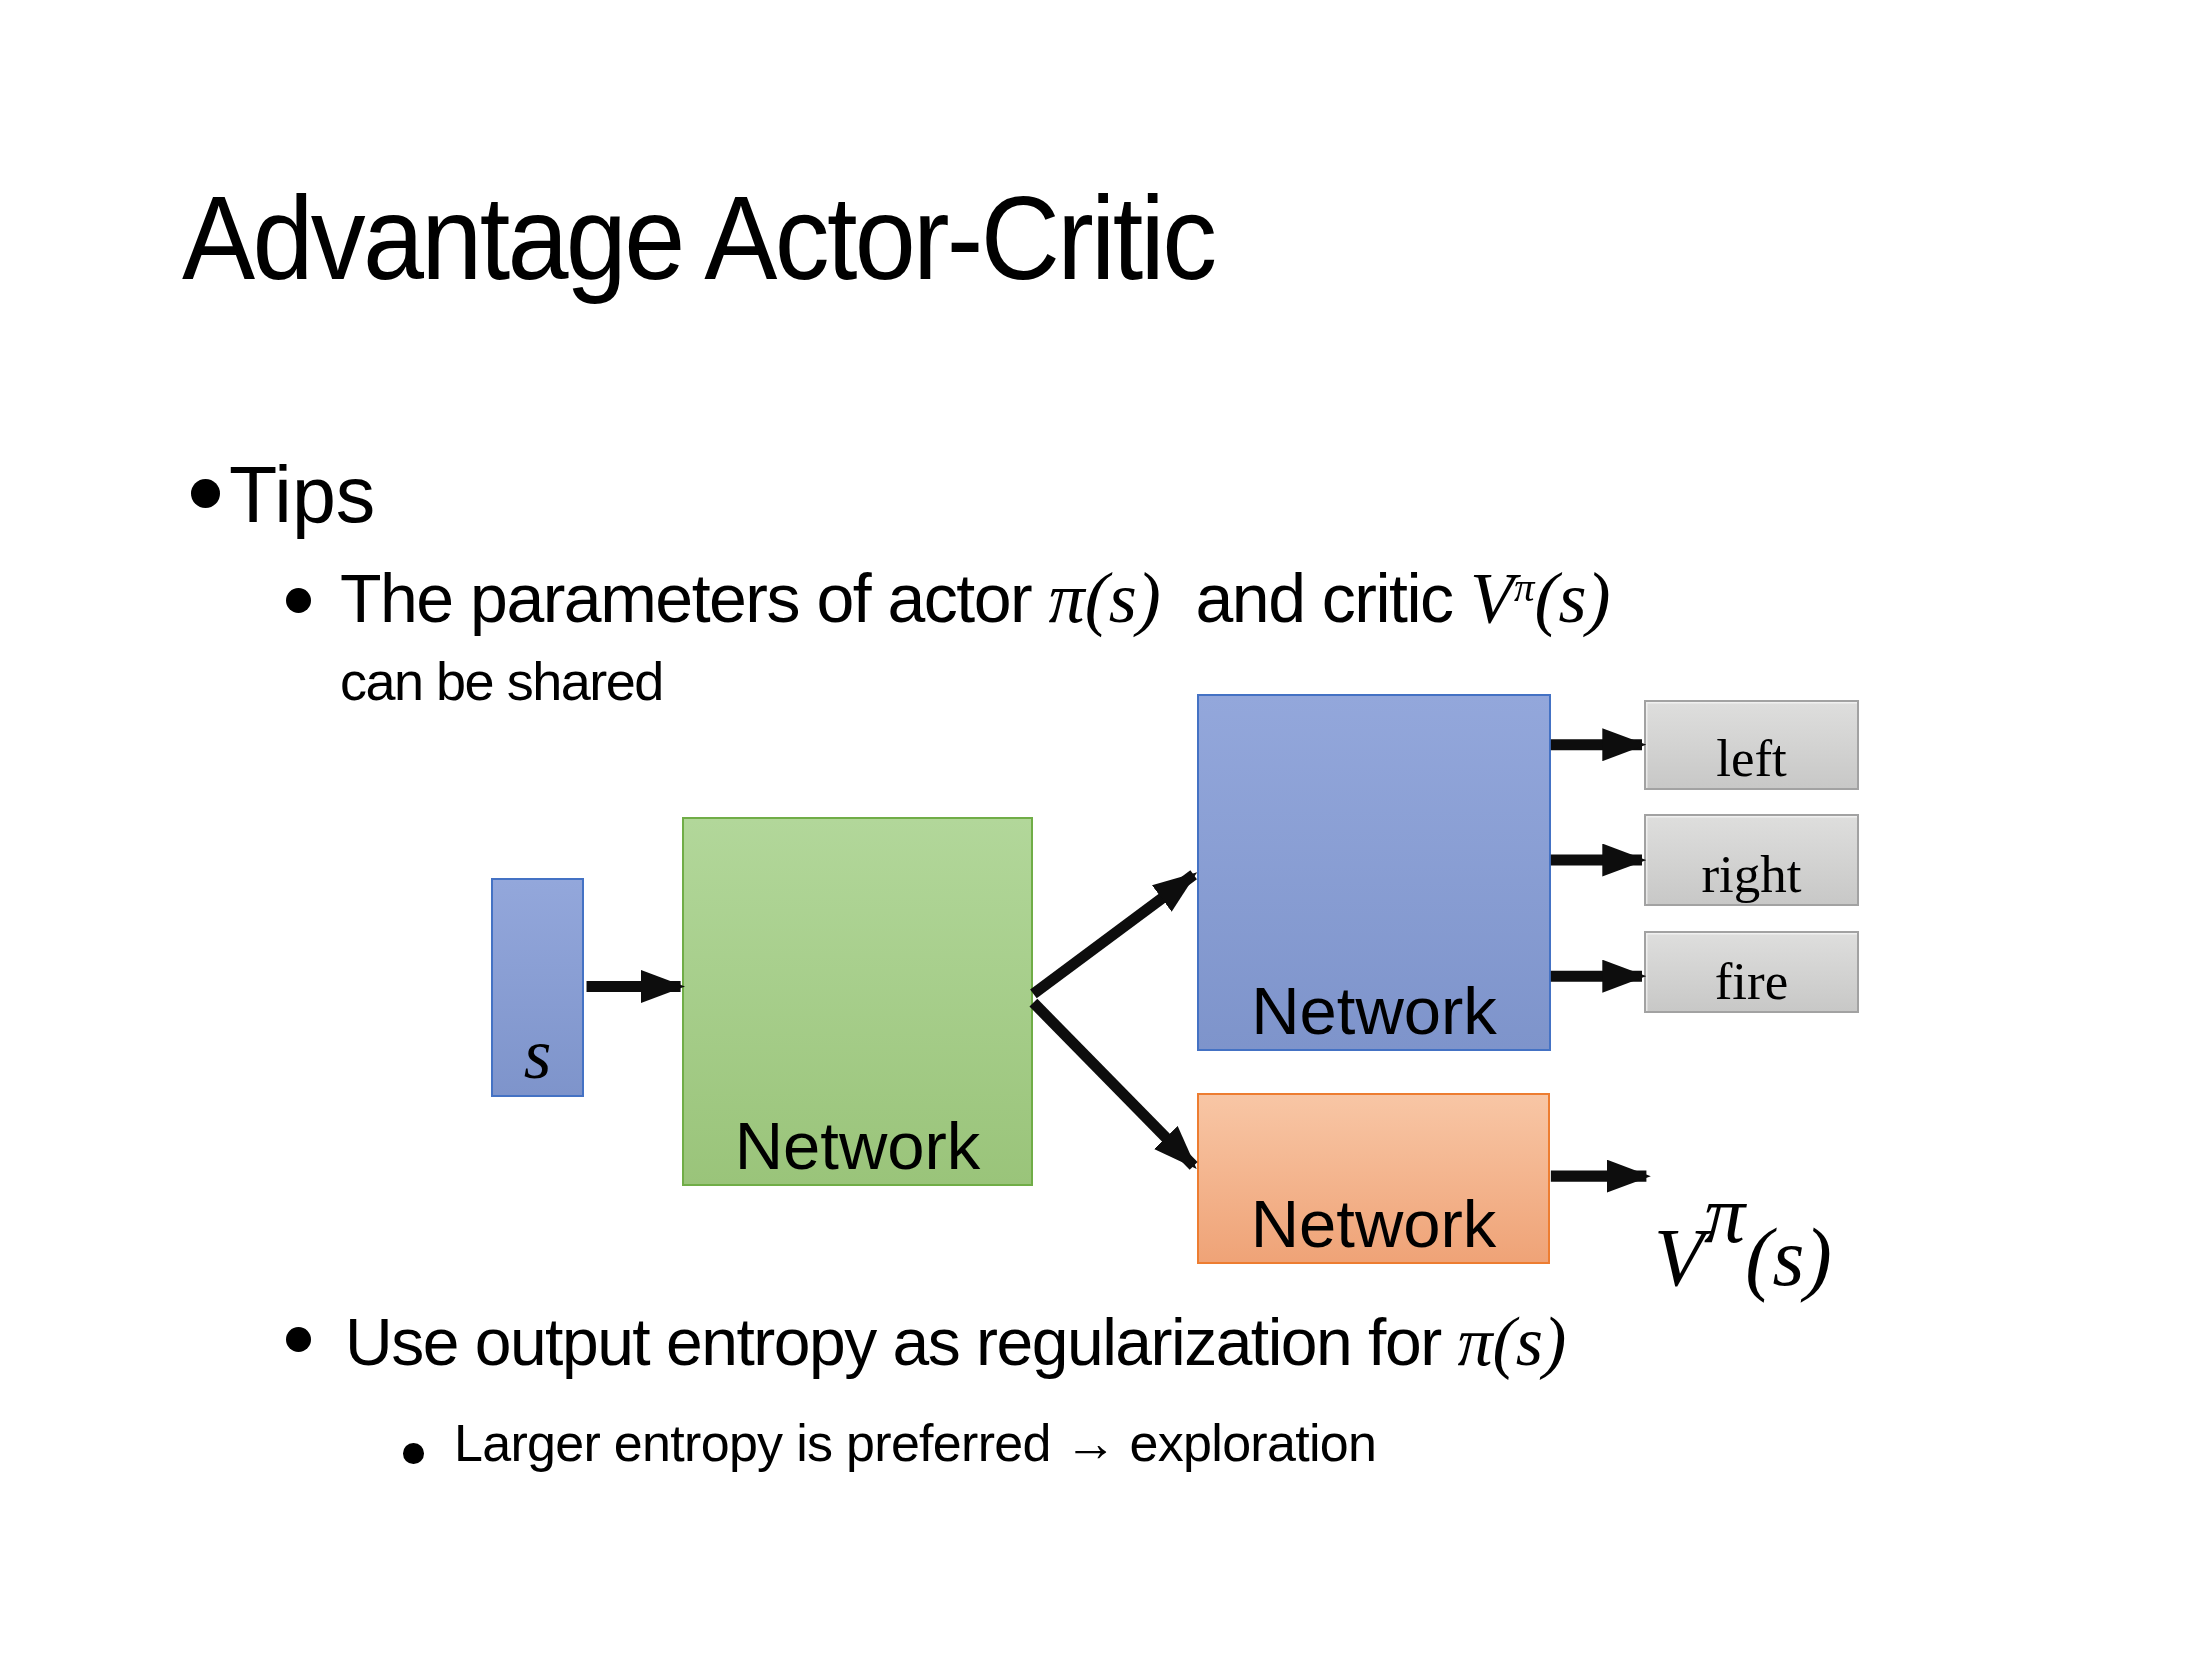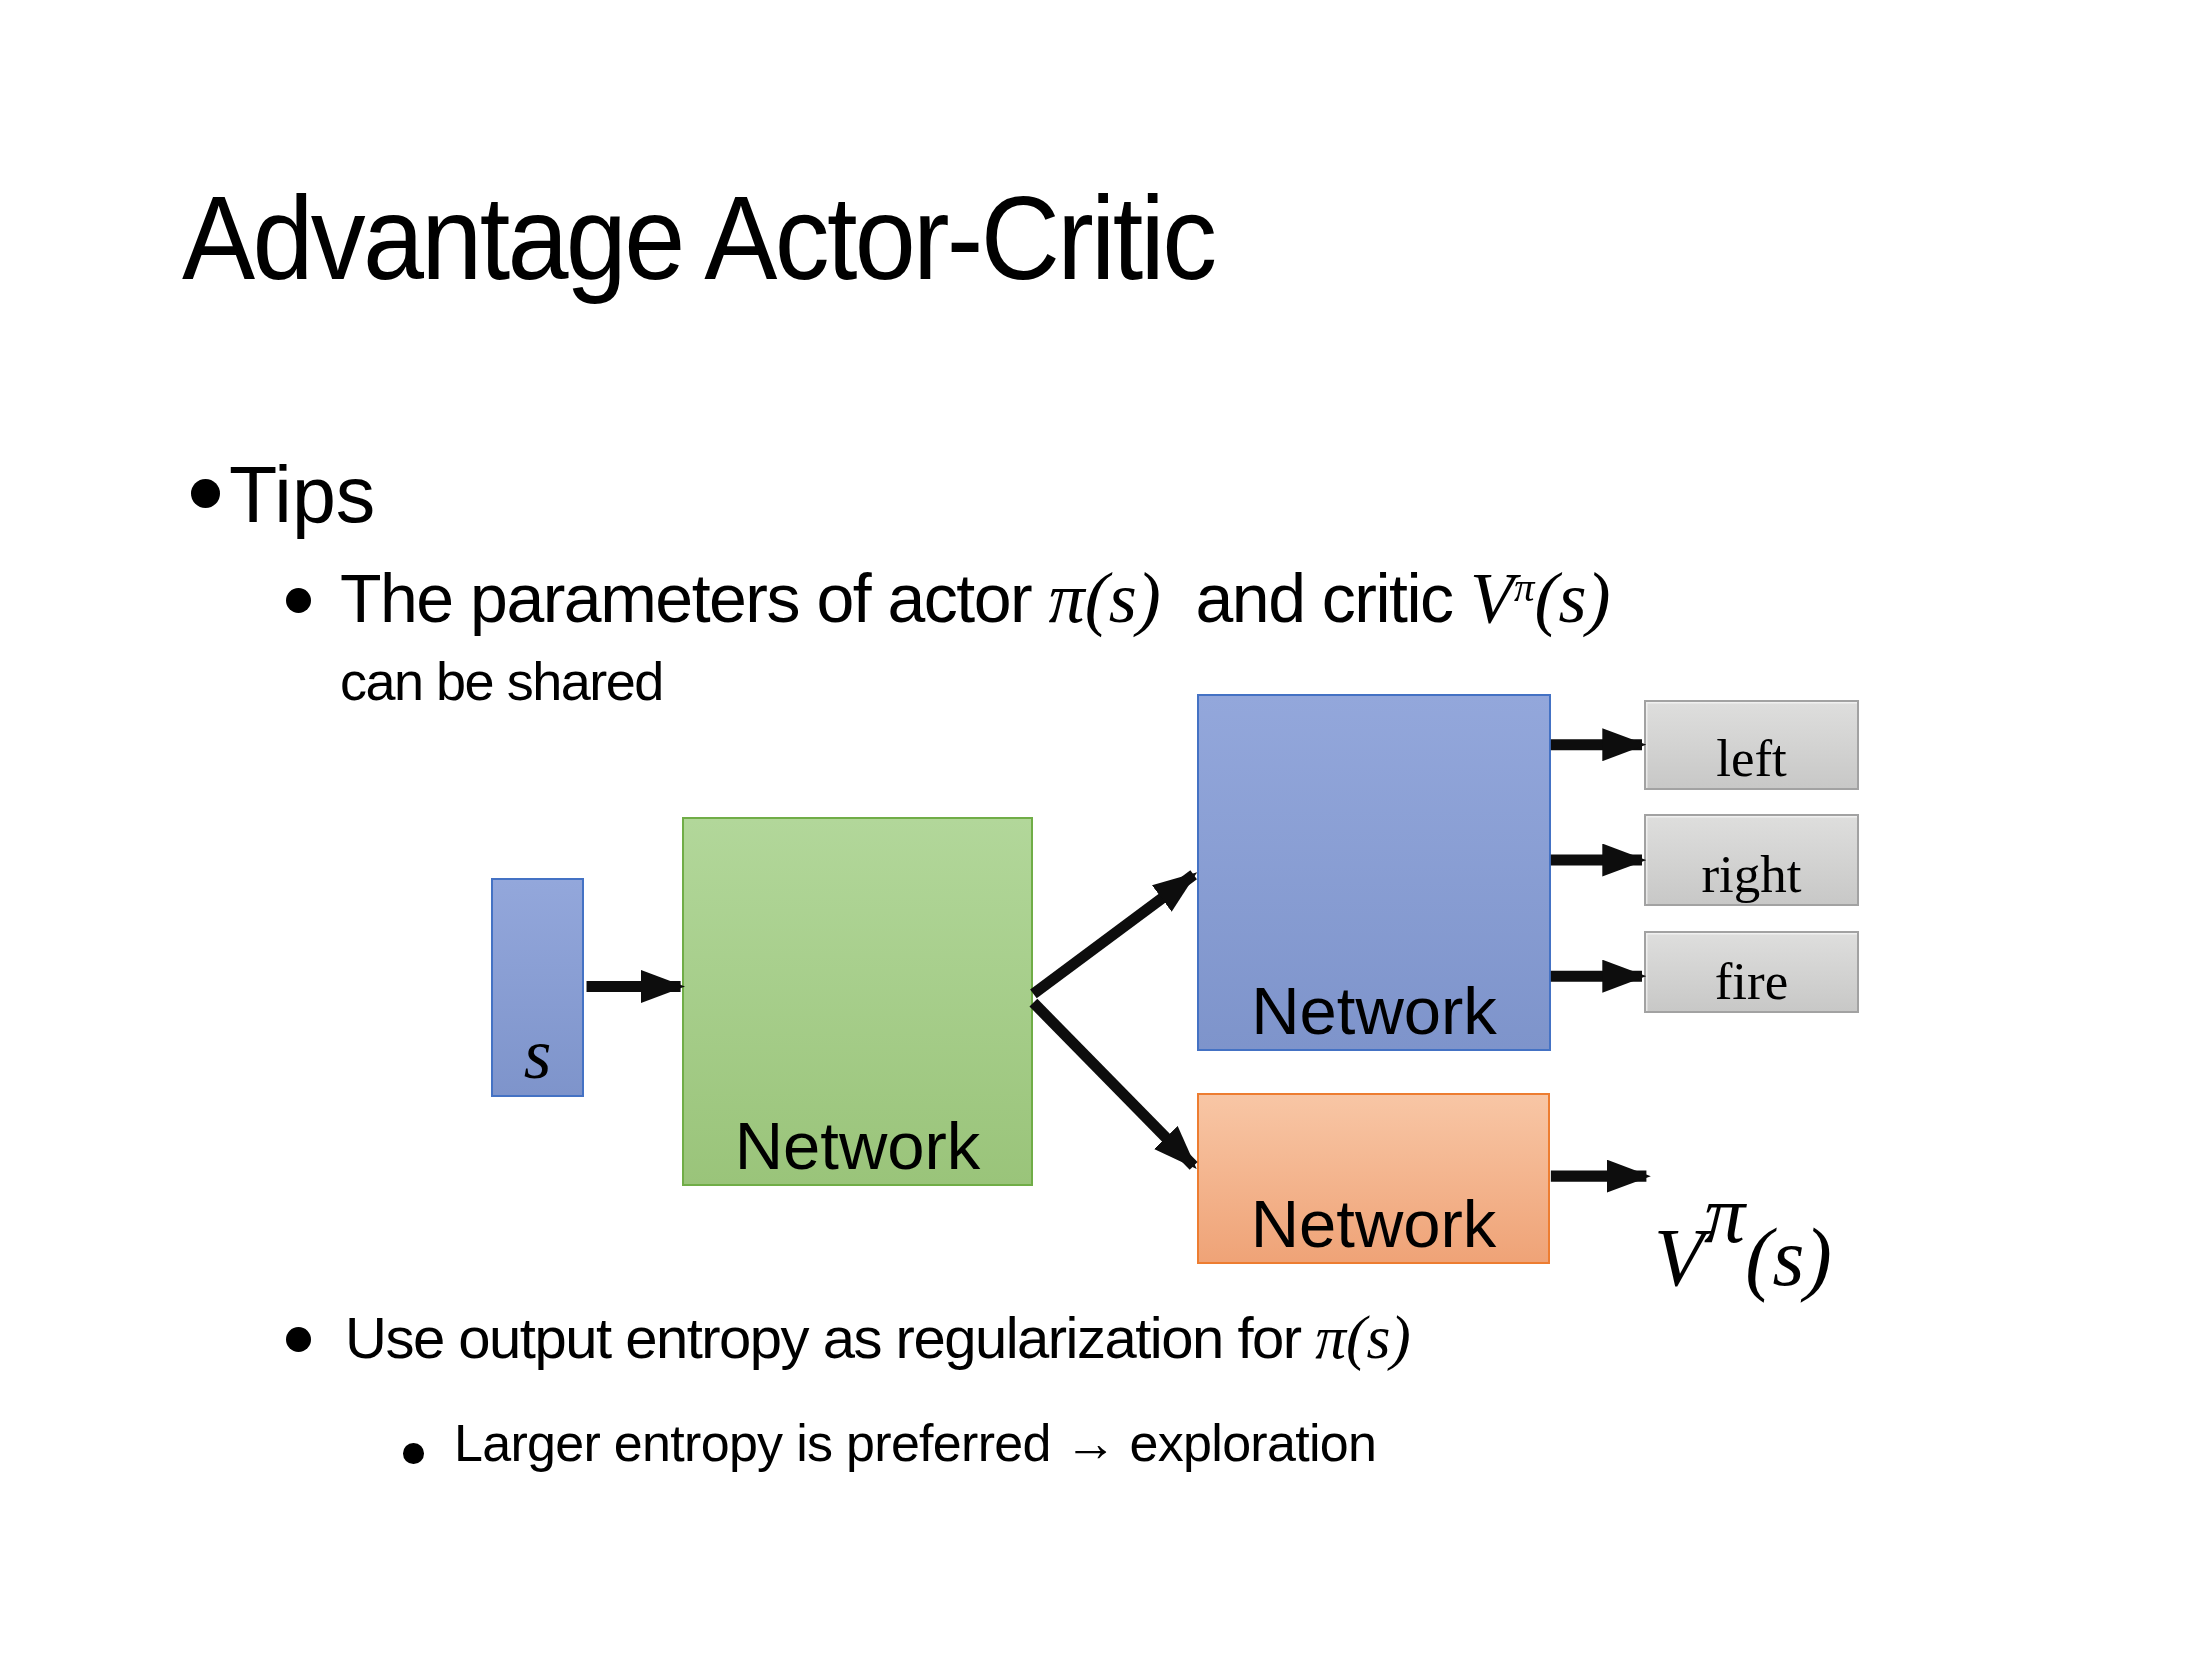--- a/index.html
+++ b/index.html
@@ -9,21 +9,21 @@
   .slide-title{left:182px;top:179px;font-size:118px;font-weight:300;
       letter-spacing:-2.9px;transform:scaleX(.93);transform-origin:left top;}
   .bullet-dot{position:absolute;border-radius:50%;background:#000;}
   .dot-l1{left:191px;top:479px;width:29px;height:29px;}
   .dot-l2a{left:286px;top:588px;width:25px;height:25px;}
   .dot-l2b{left:286px;top:1327px;width:25px;height:25px;}
   .dot-l3{left:403px;top:1443px;width:20.6px;height:20.6px;}
   .t-l1{left:229px;top:455px;font-size:79px;text-align:center;}
   .t-l2a1{left:340px;top:562px;font-size:68px;letter-spacing:-1.5px;}
   .t-l2a2{left:340px;top:654px;font-size:54px;letter-spacing:-1.5px;}
-  .t-l2b{left:345px;top:1307px;font-size:58px;letter-spacing:-1.5px;}
+  .t-l2b{left:345px;top:1307px;font-size:66px;letter-spacing:-1.5px;}
   .t-l3{left:454px;top:1417px;font-size:52px;letter-spacing:-0.7px;}
   .math{font-family:"Liberation Serif",serif;font-style:italic;
         font-size:1.06em;letter-spacing:0;}
   .sup{font-size:.6em;vertical-align:.52em;}
   .box{position:absolute;display:flex;align-items:flex-end;justify-content:center;
        box-sizing:border-box;}
   .box-label{font-size:67px;color:#000;}
   .s-box{left:491px;top:878px;width:93px;height:219px;
      background:linear-gradient(var(--blue-fill-top),var(--blue-fill-bottom));
      border:2.9px solid var(--blue-border);}

